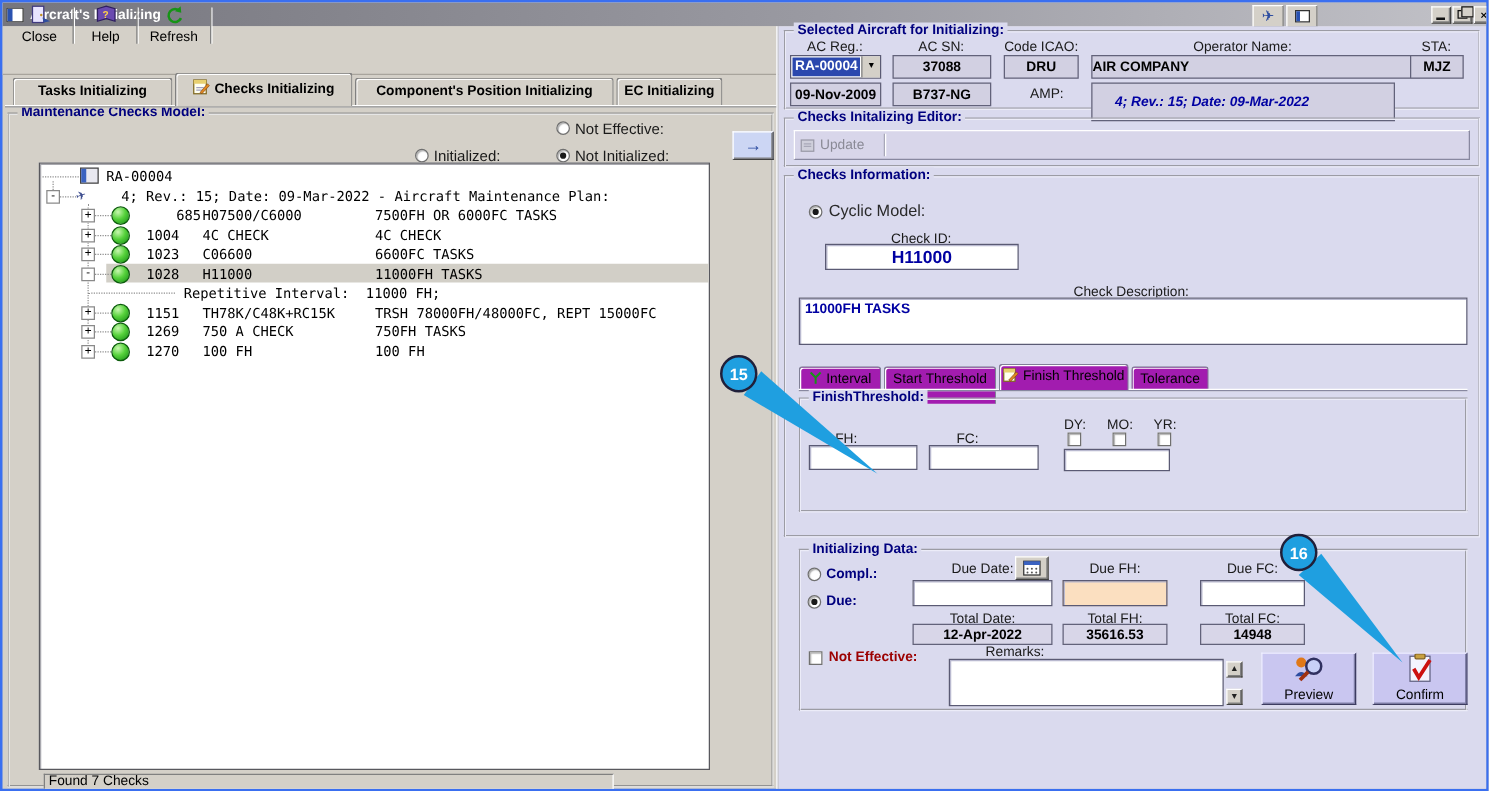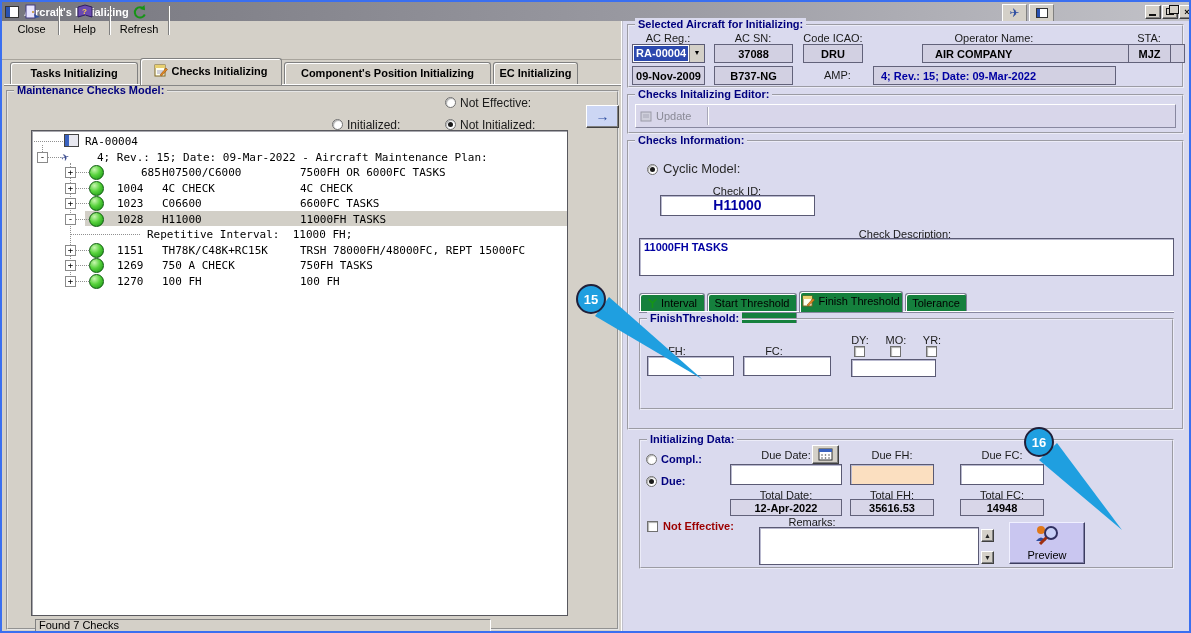--- a/index.html
+++ b/index.html
@@ -69,21 +69,21 @@
     border:1px solid #0c5c0c;z-index:3;}
   .dotv{position:absolute;width:1px;border-left:1px dotted #909090;}
   .doth{position:absolute;height:1px;border-top:1px dotted #909090;}
   .selbar{position:absolute;background:#d2cfc7;}
   .planeglyph{color:#3c4c8e;font-size:13px;transform:rotate(-18deg);display:inline-block;}
   .rooticon{position:absolute;width:15px;height:13px;background:#e8e8f0;border:1px solid #444;}
   .rooticon::before{content:"";position:absolute;left:0;top:0;width:4px;height:11px;background:#3a62c0;}
   
   .rpanel{left:621px;top:19px;width:566px;height:612px;background:#dadaee;}
   .vdivide{left:619px;top:19px;width:2px;height:612px;background:#c0c0cc;border-left:1px solid #fff;}
-  .subtab{position:absolute;background:#15803d;border:1px solid #808096;border-bottom:none;
+  .subtab{position:absolute;background:#a21caf;border:1px solid #808096;border-bottom:none;
     border-top-left-radius:3px;border-top-right-radius:3px;box-shadow:inset 1px 1px 0 #fff;text-align:center;}
   .subtabline{position:absolute;background:#fff;border-bottom:1px solid #8888a0;height:2px;}
   .navyb{color:#00007e;font-weight:bold;}
   .navyval{color:#0000a2;font-weight:bold;}
   .purplebtn{position:absolute;background:#c9c6f0;border:1px solid #3c3c60;border-top-color:#f0f0ff;border-left-color:#f0f0ff;
     box-shadow:inset -1px -1px 0 #8080a8;text-align:center;}
   .minis{position:absolute;width:13px;height:13px;background:#d4d0c8;border:1px solid #404040;
     border-top-color:#fff;border-left-color:#fff;box-shadow:inset -1px -1px 0 #808080;
     font-size:7px;line-height:11px;text-align:center;color:#222;}
   
@@ -274,27 +274,27 @@
   <span class="lbl-c" style="left:796px;top:30px;width:70px;">Code ICAO:</span>
   <span class="lbl-c" style="left:932px;top:30px;width:120px;">Operator Name:</span>
   <span class="lbl-c" style="left:1122px;top:30px;width:50px;">STA:</span>
 
   <div class="combo-sel" style="left:630px;top:42px;width:73px;height:19px;">
     <span class="combo-txt">RA-00004</span>
     <span class="combo-btn">▼</span>
   </div>
   <div class="valbox" style="left:712px;top:42px;width:79px;height:19px;">37088</div>
   <div class="valbox" style="left:801px;top:42px;width:60px;height:19px;">DRU</div>
-  <div class="valbox" style="left:920px;top:42px;width:263px;height:19px;justify-content:flex-start;padding-left:12px;">AIR COMPANY</div>
+  <div class="valbox" style="left:871px;top:42px;width:263px;height:19px;justify-content:flex-start;padding-left:0;">AIR COMPANY</div>
   <div class="valbox" style="left:1126px;top:42px;width:43px;height:19px;">MJZ</div>
 
   <div class="valbox" style="left:630px;top:64px;width:73px;height:19px;">09-Nov-2009</div>
   <div class="valbox" style="left:712px;top:64px;width:79px;height:19px;">B737-NG</div>
   <span class="lbl-l" style="left:822px;top:67px;">AMP:</span>
-  <div class="valbox navyval" style="left:871px;top:64px;width:243px;height:19px;justify-content:flex-start;padding-left:7px;">4; Rev.: 15; Date: 09-Mar-2022</div>
+  <div class="valbox navyval" style="left:871px;top:64px;width:243px;height:31px;justify-content:flex-start;padding-left:18px;font-style:italic;">4; Rev.: 15; Date: 09-Mar-2022</div>
 
   <div class="grp lav" style="left:625px;top:92px;width:557px;height:40px;">
     <span class="grptitle lav">Checks Initalizing Editor:</span>
   </div>
   <div class="abs" style="left:633px;top:102px;width:541px;height:24px;background:#d8d6ea;border:1px solid #fff;border-right-color:#8888a0;border-bottom-color:#8888a0;"></div>
   <div class="abs" style="left:638px;top:105px;width:64px;height:18px;display:flex;align-items:center;">
     <svg width="13" height="13">
       <rect x="1" y="2" width="10" height="9" fill="#cfcfdb" stroke="#9a9aa8"></rect>
       <line x1="3" y1="5" x2="9" y2="5" stroke="#a8a8b8"></line>
       <line x1="3" y1="7" x2="9" y2="7" stroke="#a8a8b8"></line>
@@ -393,20 +393,28 @@
 
   <div class="purplebtn" style="left:1007px;top:520px;width:76px;height:42px;">
     <svg width="30" height="24">
       <circle cx="9" cy="7" r="4" fill="#e07818"></circle>
       <path d="M4 18 Q9 11 14 18 Z" fill="#2d4da0"></path>
       <circle cx="19" cy="10" r="6" fill="rgba(200,220,255,0.45)" stroke="#303060" stroke-width="2"></circle>
       <line x1="14.5" y1="14.5" x2="8" y2="21" stroke="#a03010" stroke-width="3"></line>
     </svg>
     <div>Preview</div>
   </div>
+  <div class="purplebtn" style="left:1096px;top:520px;width:76px;height:42px;">
+    <svg width="26" height="24">
+      <rect x="5" y="2" width="16" height="20" fill="#f4f4ff" stroke="#606080"></rect>
+      <rect x="9" y="0" width="8" height="4" rx="1" fill="#c8a040" stroke="#806020"></rect>
+      <path d="M8 12 L12 19 L21 5" stroke="#cc1111" stroke-width="3" fill="none"></path>
+    </svg>
+    <div>Confirm</div>
+  </div>
 
   <svg id="wedges" width="1187" height="629">
     <polygon points="593,314 607,295 700,377" fill="#1f9fe0"></polygon>
     <polygon points="1037,458 1055,441 1120,528" fill="#1f9fe0"></polygon>
   </svg>
   <div class="callout" style="left:574px;top:282px;">15</div>
   <div class="callout" style="left:1022px;top:425px;">16</div>
 
 </div>
 

